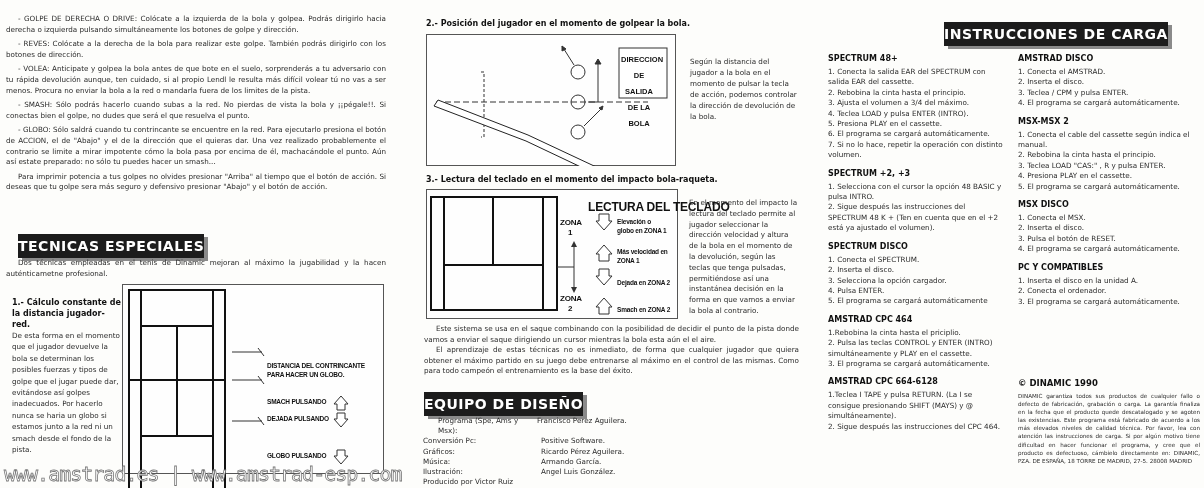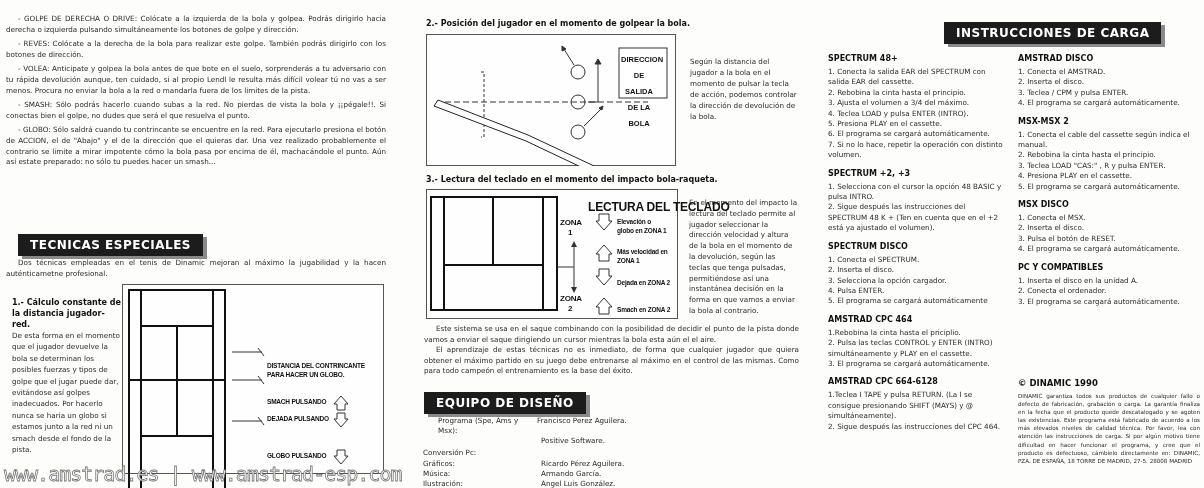--- a/index.html
+++ b/index.html
@@ -1,40 +1,41 @@
 <!DOCTYPE html>
 <html><head>
 <meta charset="utf-8">
 <style>
   * { box-sizing: border-box; margin: 0; padding: 0; }
   html, body { width: 1204px; height: 488px; overflow: hidden; background: #fdfdfb; }
   body { position: relative; font-family: "DejaVu Sans", sans-serif; color: #1e1e1e; }
   .p { position: absolute; font-size: 7.2px; line-height: 10.6px; color: #2a2a2a; }
   .p p { text-indent: 12px; margin-bottom: 4px; text-align: justify; }
-  .banner { position: absolute; background: #1c1c1c; color: #fff; font-weight: bold; font-size: 12px;
-            letter-spacing: 0.5px; padding: 4px 12px; box-shadow: 4px 3px 0 #8a8a8a; text-transform: uppercase;
+  .banner { position: absolute; background: #1c1c1c; color: #fff; font-weight: bold; font-size: 14px;
+            letter-spacing: 0.5px; padding: 4px 0; box-shadow: 4px 3px 0 #8a8a8a; text-transform: uppercase;
             font-family: "DejaVu Sans", sans-serif; }
   .sub { position: absolute; font-weight: bold; font-size: 8px; color: #111; }
   .box { position: absolute; border: 1px solid #555; background: #fefefe; }
   .col3 .sec-title { font-weight: bold; font-size: 8px; margin: 8px 0 4px; color: #111; }
   .col3 .line { font-size: 7.2px; line-height: 10.4px; }
   .diag-label { position: absolute; font-family: "Liberation Sans", sans-serif; font-weight: bold; font-size: 6.5px; color: #111; letter-spacing: -0.2px; }
   .watermark { position: absolute; left: 4px; top: 462px; font-family: "DejaVu Sans Mono", monospace; font-size: 20px; color: #fff;
                -webkit-text-stroke: 0.8px #777; letter-spacing: -1px; }
   svg { position: absolute; }
 </style>
 </head>
 <body>
 
 <div class="p" style="left:6px;top:14px;width:380px;">
   <p>- GOLPE DE DERECHA O DRIVE: Colócate a la izquierda de la bola y golpea. Podrás dirigirlo hacia derecha o izquierda pulsando simultáneamente los botones de golpe y dirección.</p>
   <p>- REVES: Colócate a la derecha de la bola para realizar este golpe. También podrás dirigirlo con los botones de dirección.</p>
   <p>- VOLEA: Anticipate y golpea la bola antes de que bote en el suelo, sorprenderás a tu adversario con tu rápida devolución aunque, ten cuidado, si al propio Lendl le resulta más difícil volear tú no vas a ser menos. Procura no enviar la bola a la red o mandarla fuera de los limites de la pista.</p>
   <p>- SMASH: Sólo podrás hacerlo cuando subas a la red. No pierdas de vista la bola y ¡¡pégale!!. Si conectas bien el golpe, no dudes que será el que resuelva el punto.</p>
   <p>- GLOBO: Sólo saldrá cuando tu contrincante se encuentre en la red. Para ejecutarlo presiona el botón de ACCION, el de "Abajo" y el de la dirección que el quieras dar. Una vez realizado probablemente el contrario se limite a mirar impotente cómo la bola pasa por encima de él, machacándole el punto. Aún así estate preparado: no sólo tu puedes hacer un smash...</p>
+  <p>Para imprimir potencia a tus golpes no olvides presionar "Arriba" al tiempo que el botón de acción. Si deseas que tu golpe sera más seguro y defensivo presionar "Abajo" y el botón de acción.</p>
 </div>
 
 <div class="banner" style="left:18px;top:234px;">Tecnicas especiales</div>
 
 <div class="p" style="left:6px;top:258px;width:380px;">
   <p>Dos técnicas empleadas en  el tenis de Dinamic mejoran al máximo la jugabilidad y la hacen auténticametne profesional.</p>
 </div>
 
 <div class="sub" style="left:12px;top:297px;width:110px;line-height:11px;">1.- Cálculo constante de la distancia jugador-red.</div>
 <div class="p" style="left:12px;top:330px;width:108px;line-height:11.4px;">De esta forma en el momento que el jugador devuelve la bola se determinan los posibles fuerzas y tipos de golpe que el jugar puede dar, evitándose así golpes inadecuados. Por hacerlo nunca se haria un globo si estamos junto a la red ni un smach desde el fondo de la pista.</div>
@@ -143,21 +144,21 @@
 </div>
 
 <div class="banner" style="left:424px;top:392px;">Equipo de diseño</div>
 
 <div style="position:absolute;left:423px;top:416px;font-size:7.2px;line-height:10.2px;color:#2a2a2a;">
   <div style="display:flex;">
       <span style="width:114px;padding-left:15px;">Programa (Spe, Ams y Msx):</span>
       <span>Francisco Perez Aguilera.</span>
     </div>
   <div style="display:flex;">
-      <span style="width:118px;margin-top:12px;">Conversión Pc:</span>
+      <span style="width:118px;">Conversión Pc:</span>
       <span>Positive Software.</span>
     </div>
   <div style="display:flex;">
       <span style="width:118px;">Gráficos:</span>
       <span>Ricardo Pérez Aguilera.</span>
     </div>
   <div style="display:flex;">
       <span style="width:118px;">Música:</span>
       <span>Armando García.</span>
     </div>

